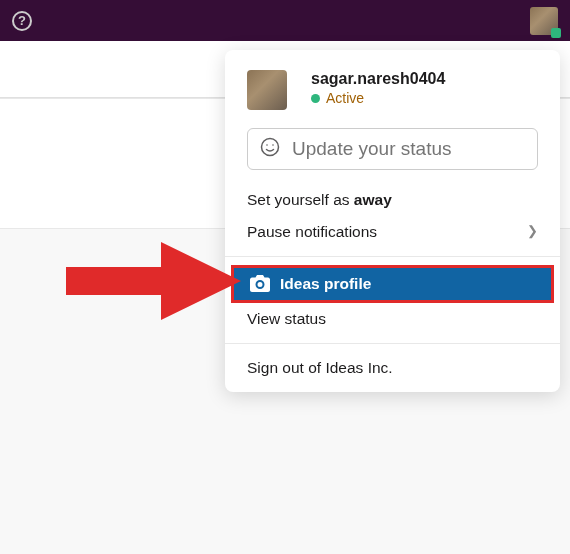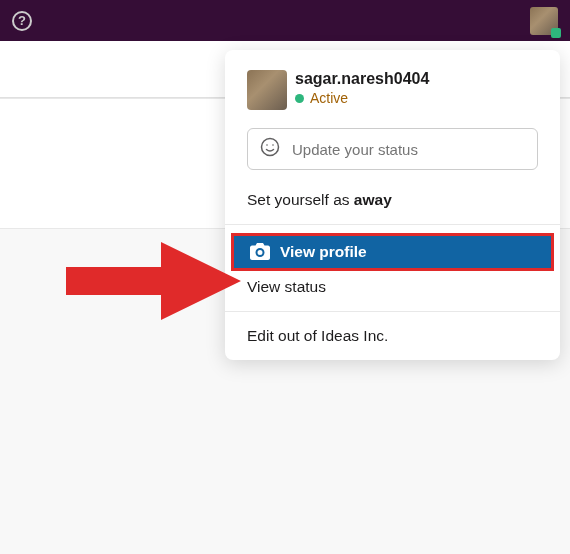--- a/index.html
+++ b/index.html
@@ -74,21 +74,21 @@
       background: #fff;
       border-radius: 8px;
       box-shadow: 0 4px 20px rgba(0,0,0,0.15);
       padding: 20px 0 8px 0;
       z-index: 100;
     }
     .menu-header {
       display: flex;
       padding: 0 31px 12px 22px;
       align-items: flex-start;
-      gap: 8px;
+      gap: 24px;
     }
     .menu-avatar {
       width: 40px;
       height: 40px;
       background: linear-gradient(135deg, #8b7355 0%, #a89070 40%, #6b5d4f 100%);
       border-radius: 4px;
       flex-shrink: 0;
     }
     .menu-userinfo {
       display: flex;
@@ -122,21 +122,21 @@
       height: 42px;
       padding: 0 12px;
       gap: 12px;
     }
     .smiley-icon {
       color: #616061;
     }
     .status-input {
       border: none;
       outline: none;
-      font-size: 15px;
+      font-size: 19px;
       color: #616061;
       flex: 1;
       background: transparent;
     }
     .menu-item {
       padding: 7px 22px;
       font-size: 15.5px;
       color: #1d1c1d;
       cursor: pointer;
       display: flex;
@@ -217,35 +217,39 @@
     </span>
     <input class="status-input" placeholder="Update your status" style="">
   </div>
 
   <div class="menu-item">
     <span>
       <span>Set yourself as </span><b>away</b>
     </span>
   </div>
 
+  <div class="menu-item">
+    <span>Pause notifications</span>
+    <span class="chev">❯</span>
+  </div>
 
   <div class="divider"></div>
 
   <div class="menu-item highlighted">
     <span class="camera-icon">
       <svg width="20" height="18" viewBox="0 0 20 18" fill="currentColor">
         <path d="M7 0 L13 0 L14.5 2.5 L18 2.5 C19 2.5 20 3.5 20 4.5 L20 15 C20 16 19 17 18 17 L2 17 C1 17 0 16 0 15 L0 4.5 C0 3.5 1 2.5 2 2.5 L5.5 2.5 Z M10 5 A4.5 4.5 0 1 0 10 14 A4.5 4.5 0 1 0 10 5 Z M10 7 A2.5 2.5 0 1 1 10 12 A2.5 2.5 0 1 1 10 7 Z"></path>
       </svg>
     </span>
-    <span>View profile</span>
+    <span>Ideas profile</span>
   </div>
 
   <div class="menu-item">
     <span>View status</span>
   </div>
 
 
   <div class="divider"></div>
 
   <div class="menu-item">
-    <span>Edit out of Ideas Inc.</span>
+    <span>Sign out of Ideas Inc.</span>
   </div>
 </div>
 
 </body></html>

